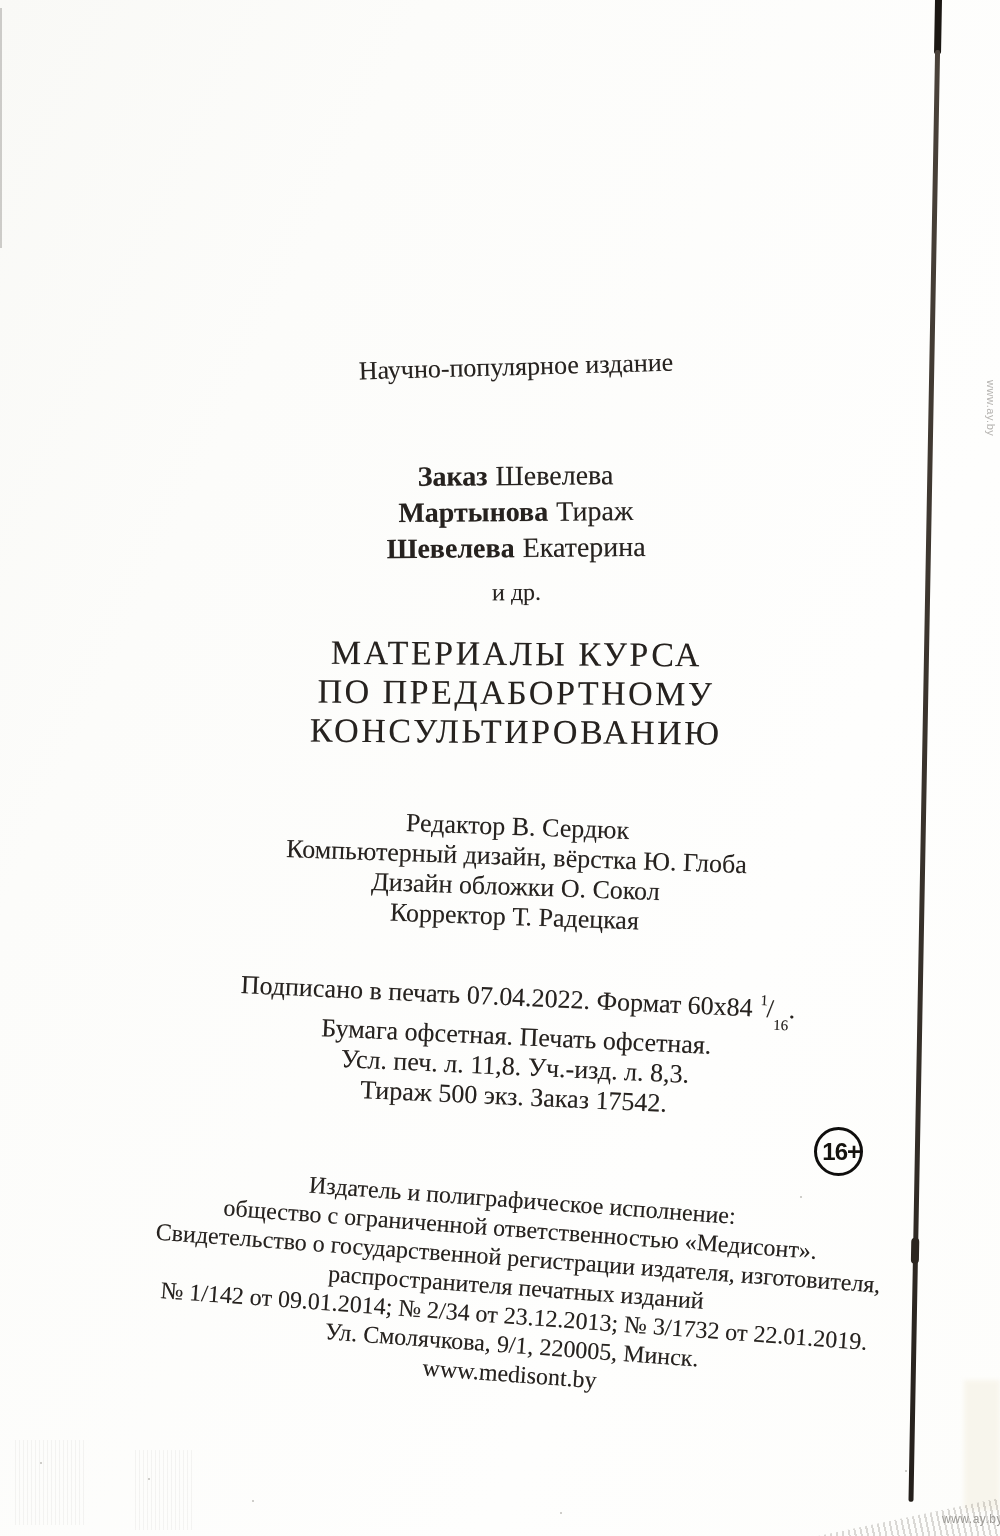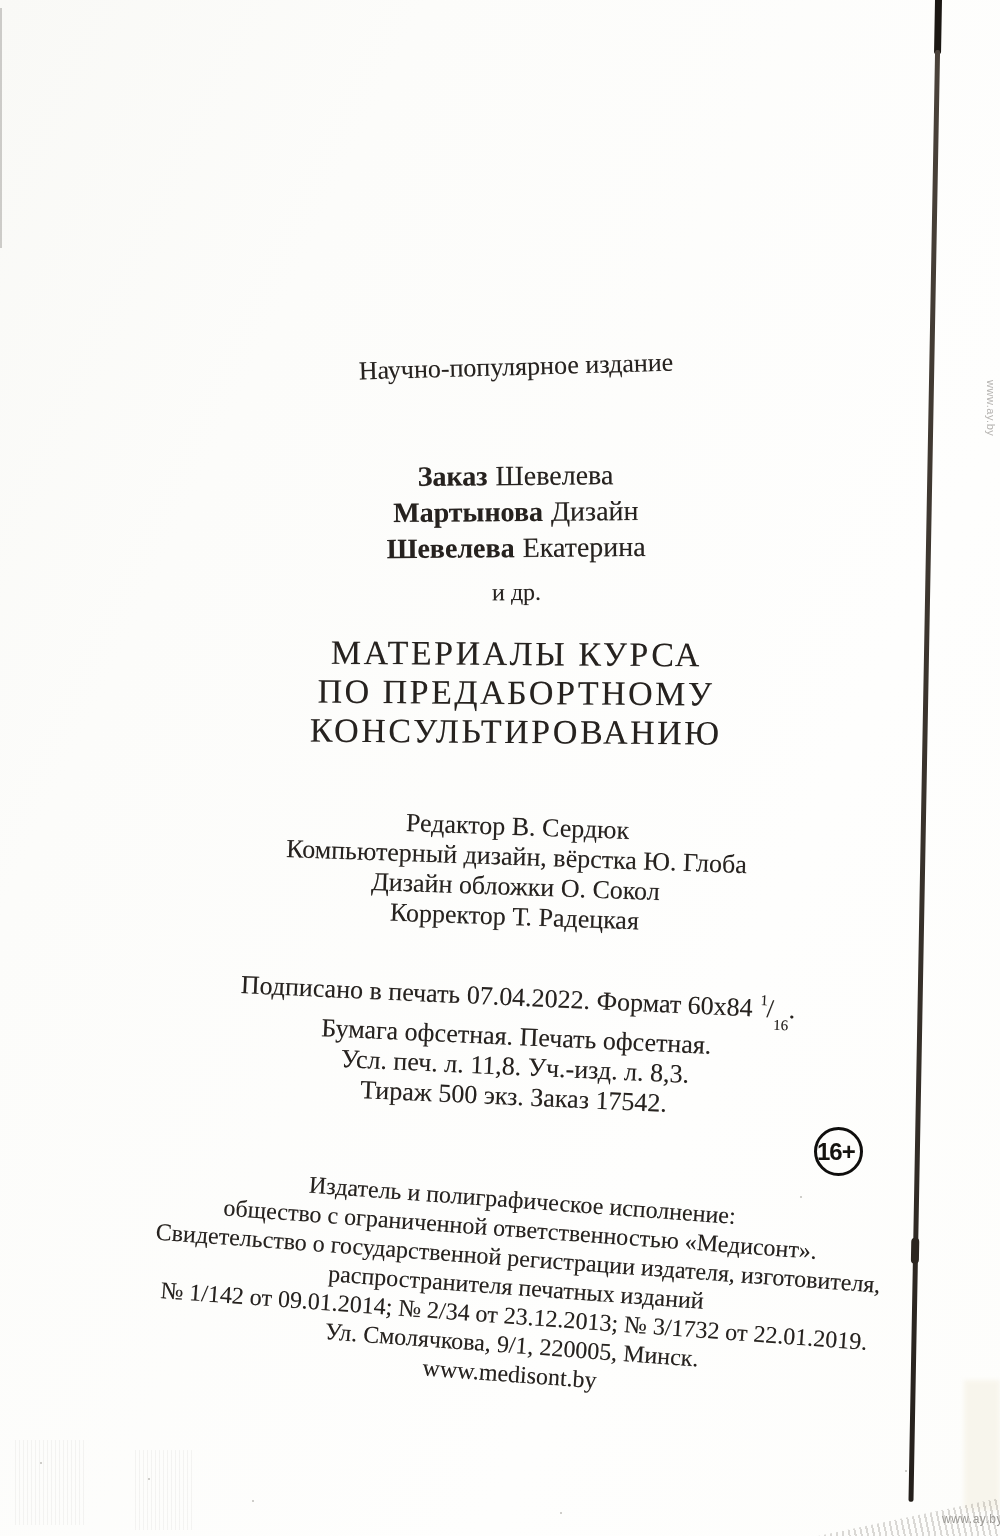--- a/index.html
+++ b/index.html
@@ -62,21 +62,21 @@
   }
   .badge {
     position: absolute;
     left: 814px;
     top: 1127px;
     width: 49px;
     height: 49px;
     box-sizing: border-box;
     border: 3px solid #0f0e0d;
     border-radius: 50%;
-    text-align: left;
+    text-align: right;
     line-height: 43px;
     font-family: "Liberation Sans", sans-serif;
     font-weight: bold;
     font-size: 24px;
     letter-spacing: -1px;
     color: #15130f;
     background: transparent;
   }
   
   .edge-line {
@@ -157,21 +157,21 @@
 <body>
 
 <div class="page">
 
   <div class="left-edge-shadow"></div>
 
   <div class="block series-note">Научно-популярное издание</div>
 
   <div class="block authors">
     <div class="author-line"><span class="surname">Заказ</span><span>Шевелева</span></div>
-    <div class="author-line"><span class="surname">Мартынова</span><span>Дизайн</span></div>
+    <div class="author-line"><span class="surname">Мартынова</span><span>Тираж</span></div>
     <div class="author-line"><span class="surname">Шевелева</span><span>Екатерина</span></div>
     <div class="etal">и др.</div>
   </div>
 
   <div class="block booktitle">
     <div>МАТЕРИАЛЫ КУРСА</div>
     <div>ПО ПРЕДАБОРТНОМУ</div>
     <div>КОНСУЛЬТИРОВАНИЮ</div>
   </div>
 

